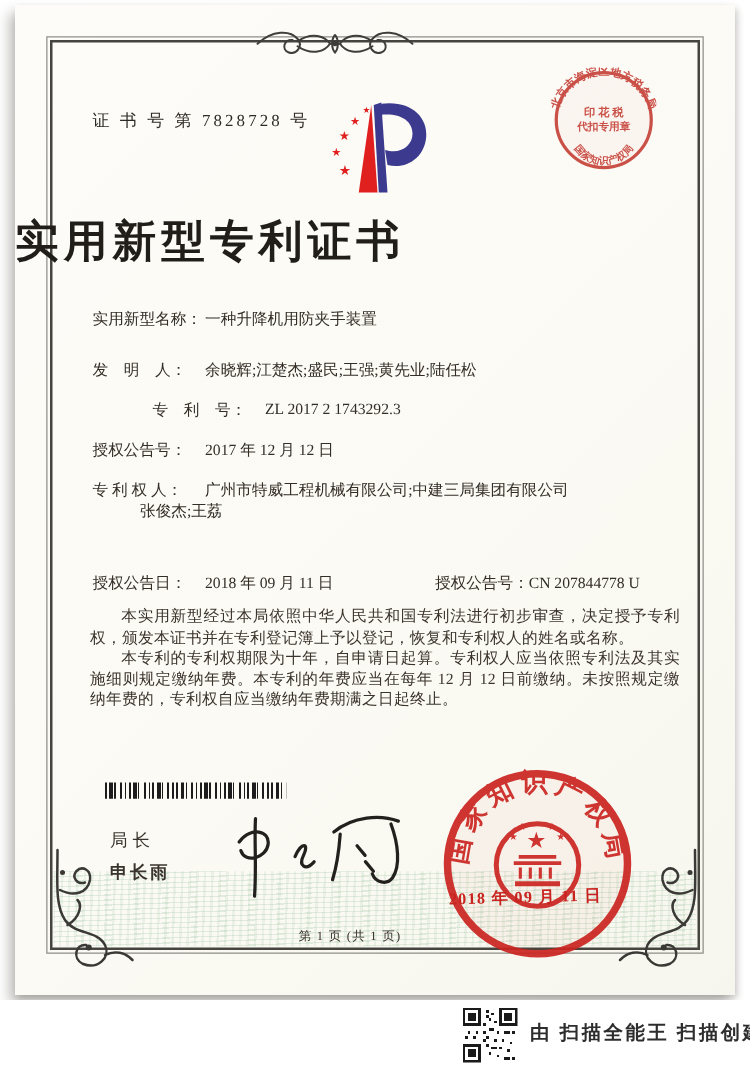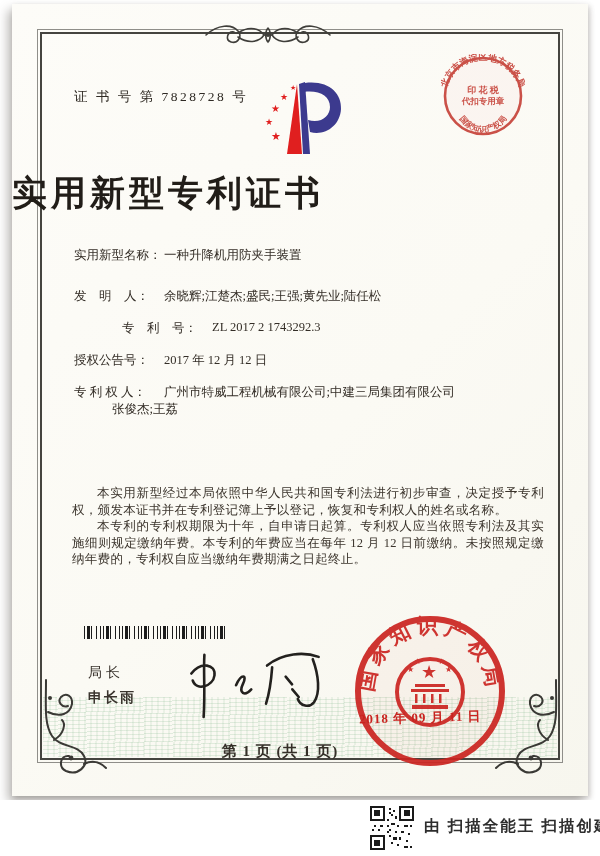--- a/index.html
+++ b/index.html
@@ -61,21 +61,21 @@
   .director-title { position:absolute; left:76px; top:660px; font-size:14px; letter-spacing:4px; font-weight:400; }
   .director-name  { position:absolute; left:76px; top:685px; font-size:14px; letter-spacing:2px; font-weight:600; }
   .signature { position:absolute; left:168px; top:640px; width:160px; height:80px; transform:rotate(-3deg); }
   .main-seal { position:absolute; left:339px; top:608px; width:158px; height:158px; opacity:.92; }
   .seal-date {
     position:absolute; left:347px; top:705px; font-size:13px; font-weight:700;
     color:#c9231f; letter-spacing:1px; transform:rotate(-1.5deg);
   }
   .page-no {
     position:absolute; left:0; right:40px; top:738px; text-align:center;
-    font-size:15px; font-weight:700; letter-spacing:1px; color:#352f28;
+    font-size:10px; font-weight:400; letter-spacing:1px; color:#352f28;
   }
   .ornament { position:absolute; }
   .orn-top { left:190px; top:16px; width:132px; height:30px; }
   .orn-bl  { left:26px; bottom:18px; width:72px; height:100px; }
   .orn-br  { right:24px; bottom:18px; width:72px; height:100px; transform:scaleX(-1); }
   .scan-footer { position:absolute; left:0; right:0; top:800px; height:56px; background:#fff; }
   .qr { position:absolute; left:370px; top:6px; width:44px; height:44px; }
   .scan-text {
     position:absolute; left:424px; top:16px; font-size:15.5px; font-weight:600;
     letter-spacing:2px; color:#2d2d2d; font-family:"Liberation Sans","DejaVu Sans",sans-serif;
@@ -165,20 +165,26 @@
   </div>
   <div class="frow" style="top:316px;margin-left:48px;">
     <span class="flabel">专　利　号：</span><span class="fval">ZL 2017 2 1743292.3</span>
   </div>
   <div class="frow" style="top:348px;">
     <span class="flabel">授权公告号：</span><span class="fval">2017 年 12 月 12 日</span>
   </div>
   <div class="frow" style="top:380px;">
     <span class="flabel">专 利 权 人：</span><span class="fval">广州市特威工程机械有限公司;中建三局集团有限公司</span>
     <span class="fval2">张俊杰;王荔</span>
+  </div>
+  <div class="frow" style="top:454px;">
+    <span class="flabel">授权公告日：</span><span class="fval">2018 年 09 月 11 日</span>
+    <span class="grant-no">
+      <span>授权公告号：</span><span>CN 207844778 U</span>
+    </span>
   </div>
 
   <div class="paras">
     <p>本实用新型经过本局依照中华人民共和国专利法进行初步审查，决定授予专利权，颁发本证书并在专利登记簿上予以登记，恢复和专利权人的姓名或名称。</p>
     <p>本专利的专利权期限为十年，自申请日起算。专利权人应当依照专利法及其实施细则规定缴纳年费。本专利的年费应当在每年 12 月 12 日前缴纳。未按照规定缴纳年费的，专利权自应当缴纳年费期满之日起终止。</p>
   </div>
 
   <div class="barcode"></div>
 
   <div class="director-title">局长</div>

